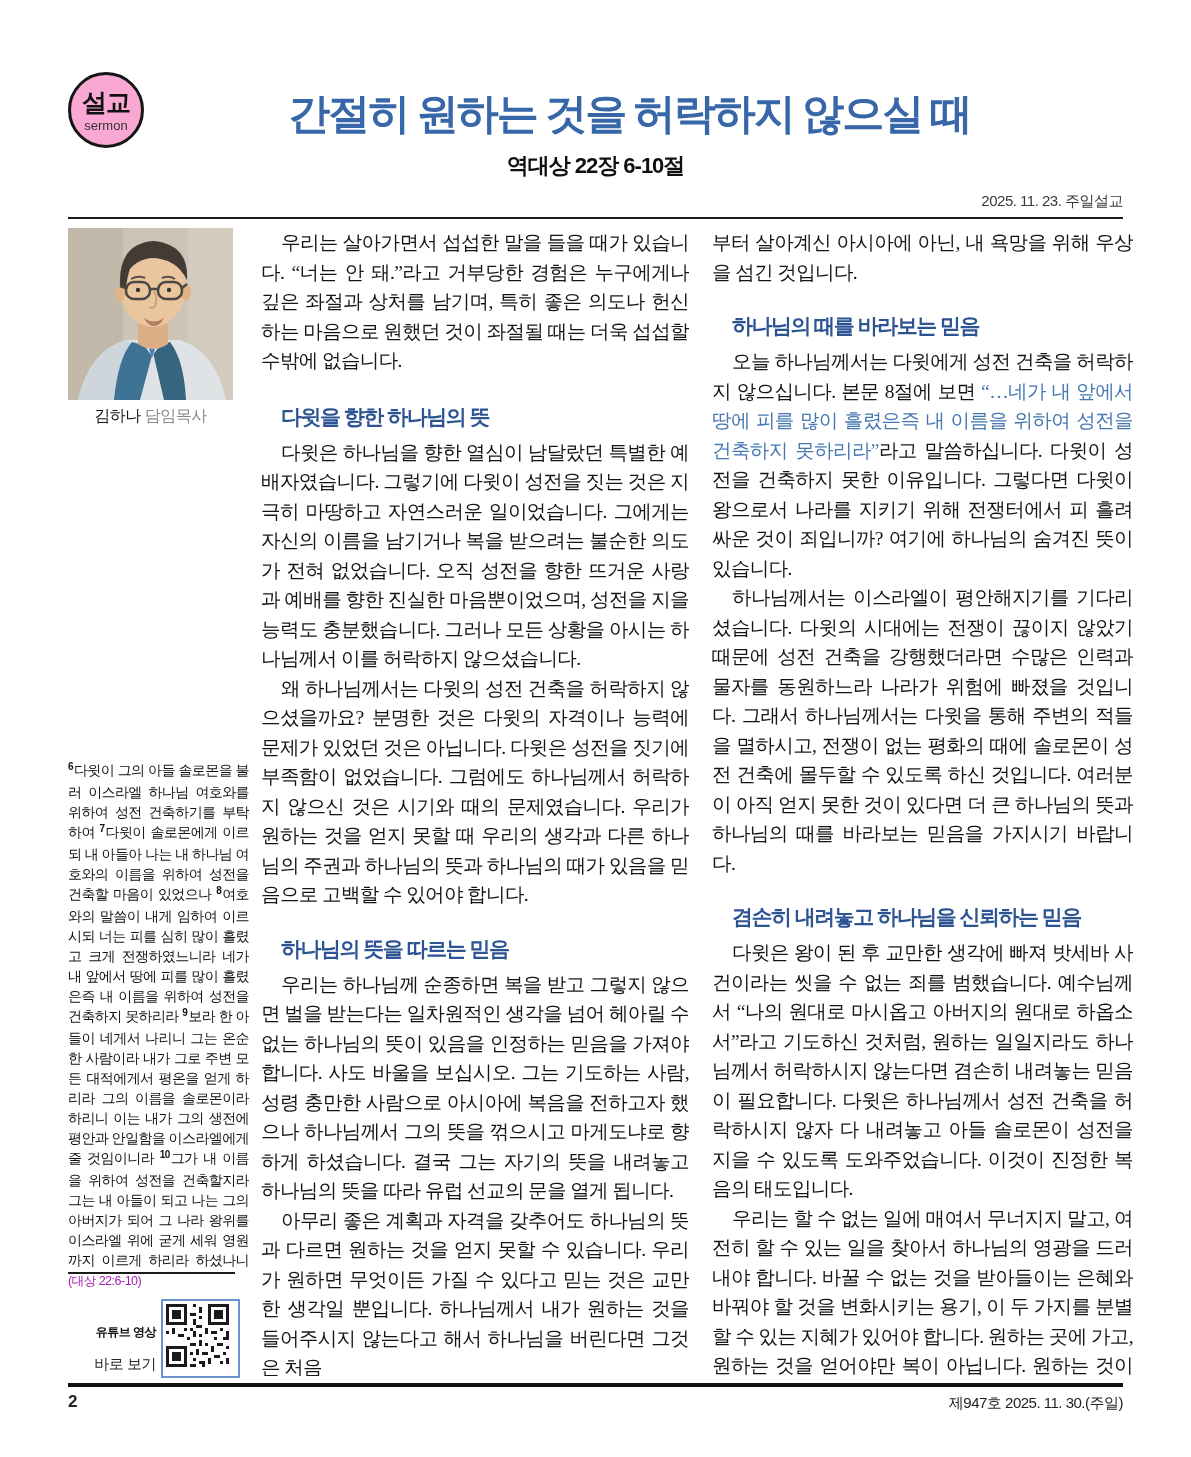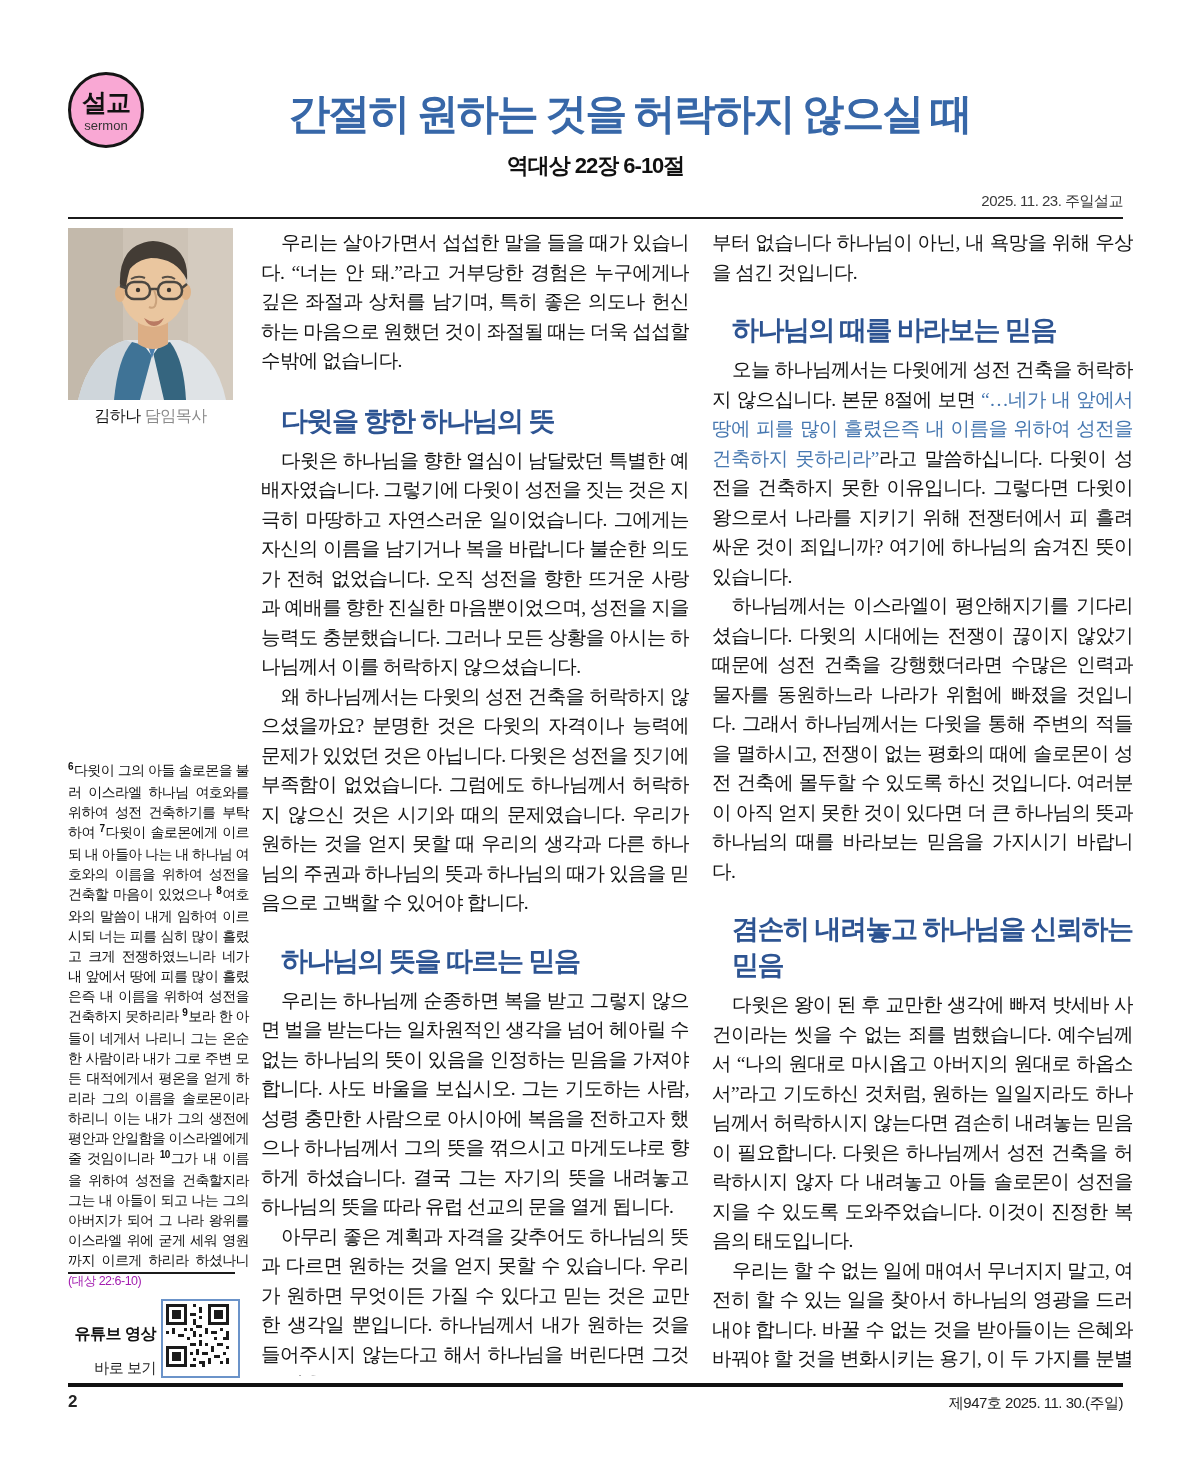--- a/index.html
+++ b/index.html
@@ -29,33 +29,33 @@
   .caption-name{font-weight:normal;color:#111;margin-top:24px;}
   .caption-role{color:#8a8a8a;}
   .verse-block{position:absolute;left:68px;top:746px;width:181px;
                font-family:"Liberation Sans",sans-serif;font-size:14px;line-height:20px;
                text-align:justify;word-break:break-all;color:#101010;letter-spacing:-0.6px;}
   .vnum{font-size:10px;position:relative;top:-5px;margin-right:1px;font-weight:bold;}
   .verse-ref{color:#a21caf;font-size:12.5px;letter-spacing:-0.5px;}
   .sidebar-rule{position:absolute;left:68px;top:1272px;width:167px;border-top:2px solid #1b1b1b;}
   .yt-text{position:absolute;left:60px;top:1324px;width:96px;text-align:right;
            font-family:"Liberation Sans",sans-serif;letter-spacing:-0.5px;}
-  .yt-line1{font-weight:bold;font-size:16px;color:#111;}
+  .yt-line1{font-weight:bold;font-size:12px;color:#111;}
   .yt-line2{font-size:15px;color:#222;margin-top:14px;}
   .qr-box{position:absolute;left:161px;top:1299px;width:69px;height:69px;
           border:2px solid #6b93c9;background:#fff;padding:3px;box-sizing:content-box;}
 
   
   .col{position:absolute;top:228px;height:1148px;overflow:hidden;}
   .col1{left:261px;width:428px;}
   .col2{left:712px;width:421px;}
   p.body{margin:0;font-size:19.5px;line-height:29.5px;text-align:justify;word-break:break-all;
          text-indent:20px;letter-spacing:-0.6px;color:#141414;}
   p.cont{text-indent:0;}
-  h3.sec{margin:25px 0 7px 20px;font-family:"Liberation Sans",sans-serif;font-size:27px;
+  h3.sec{margin:25px 0 7px 20px;font-family:"Liberation Sans",sans-serif;font-size:21px;
          font-weight:bold;color:#2d5492;letter-spacing:-1.5px;}
   h3.first{margin-top:27px;}
   .bq{color:#4677b0;}
 
   
   .footer-rule{position:absolute;left:68px;right:68px;top:1383px;border-top:4px solid #111;}
   .page-num{position:absolute;left:68px;top:1392px;font-family:"Liberation Sans",sans-serif;
             font-size:17px;font-weight:bold;color:#222;}
   .issue{position:absolute;right:68px;top:1394px;font-family:"Liberation Sans",sans-serif;
          font-size:15px;color:#1e1e1e;letter-spacing:-0.5px;}
@@ -181,29 +181,29 @@
           <rect x="60" y="54" width="3" height="6"></rect>
         <rect x="24" y="60" width="6" height="3"></rect>
           <rect x="36" y="60" width="3" height="3"></rect>
       </g>
     </svg>
   </div>
 
   <div class="col col1">
     <p class="body">우리는 살아가면서 섭섭한 말을 들을 때가 있습니다. “너는 안 돼.”라고 거부당한 경험은 누구에게나 깊은 좌절과 상처를 남기며, 특히 좋은 의도나 헌신하는 마음으로 원했던 것이 좌절될 때는 더욱 섭섭할 수밖에 없습니다.</p>
     <h3 class="sec first">다윗을 향한 하나님의 뜻</h3>
-    <p class="body">다윗은 하나님을 향한 열심이 남달랐던 특별한 예배자였습니다. 그렇기에 다윗이 성전을 짓는 것은 지극히 마땅하고 자연스러운 일이었습니다. 그에게는 자신의 이름을 남기거나 복을 바랍니다 불순한 의도가 전혀 없었습니다. 오직 성전을 향한 뜨거운 사랑과 예배를 향한 진실한 마음뿐이었으며, 성전을 지을 능력도 충분했습니다. 그러나 모든 상황을 아시는 하나님께서 이를 허락하지 않으셨습니다.</p>
+    <p class="body">다윗은 하나님을 향한 열심이 남달랐던 특별한 예배자였습니다. 그렇기에 다윗이 성전을 짓는 것은 지극히 마땅하고 자연스러운 일이었습니다. 그에게는 자신의 이름을 남기거나 복을 받으려는 불순한 의도가 전혀 없었습니다. 오직 성전을 향한 뜨거운 사랑과 예배를 향한 진실한 마음뿐이었으며, 성전을 지을 능력도 충분했습니다. 그러나 모든 상황을 아시는 하나님께서 이를 허락하지 않으셨습니다.</p>
     <p class="body">왜 하나님께서는 다윗의 성전 건축을 허락하지 않으셨을까요? 분명한 것은 다윗의 자격이나 능력에 문제가 있었던 것은 아닙니다. 다윗은 성전을 짓기에 부족함이 없었습니다. 그럼에도 하나님께서 허락하지 않으신 것은 시기와 때의 문제였습니다. 우리가 원하는 것을 얻지 못할 때 우리의 생각과 다른 하나님의 주권과 하나님의 뜻과 하나님의 때가 있음을 믿음으로 고백할 수 있어야 합니다.</p>
     <h3 class="sec">하나님의 뜻을 따르는 믿음</h3>
     <p class="body">우리는 하나님께 순종하면 복을 받고 그렇지 않으면 벌을 받는다는 일차원적인 생각을 넘어 헤아릴 수 없는 하나님의 뜻이 있음을 인정하는 믿음을 가져야 합니다. 사도 바울을 보십시오. 그는 기도하는 사람, 성령 충만한 사람으로 아시아에 복음을 전하고자 했으나 하나님께서 그의 뜻을 꺾으시고 마게도냐로 향하게 하셨습니다. 결국 그는 자기의 뜻을 내려놓고 하나님의 뜻을 따라 유럽 선교의 문을 열게 됩니다.</p>
     <p class="body">아무리 좋은 계획과 자격을 갖추어도 하나님의 뜻과 다르면 원하는 것을 얻지 못할 수 있습니다. 우리가 원하면 무엇이든 가질 수 있다고 믿는 것은 교만한 생각일 뿐입니다. 하나님께서 내가 원하는 것을 들어주시지 않는다고 해서 하나님을 버린다면 그것은 처음</p>
   </div>
 
   <div class="col col2">
-    <p class="body cont">부터 없습니다 하나님이 아닌, 내 욕망을 위해 우상을 섬긴 것입니다.</p>
+    <p class="body cont">부터 살아계신 아시아에 아닌, 내 욕망을 위해 우상을 섬긴 것입니다.</p>
     <h3 class="sec">하나님의 때를 바라보는 믿음</h3>
     <p class="body"><span>오늘 하나님께서는 다윗에게 성전 건축을 허락하지 않으십니다. 본문 8절에 보면 </span><span class="bq">“…네가 내 앞에서 땅에 피를 많이 흘렸은즉 내 이름을 위하여 성전을 건축하지 못하리라”</span><span>라고 말씀하십니다. 다윗이 성전을 건축하지 못한 이유입니다. 그렇다면 다윗이 왕으로서 나라를 지키기 위해 전쟁터에서 피 흘려 싸운 것이 죄입니까? 여기에 하나님의 숨겨진 뜻이 있습니다.</span></p>
     <p class="body">하나님께서는 이스라엘이 평안해지기를 기다리셨습니다. 다윗의 시대에는 전쟁이 끊이지 않았기 때문에 성전 건축을 강행했더라면 수많은 인력과 물자를 동원하느라 나라가 위험에 빠졌을 것입니다. 그래서 하나님께서는 다윗을 통해 주변의 적들을 멸하시고, 전쟁이 없는 평화의 때에 솔로몬이 성전 건축에 몰두할 수 있도록 하신 것입니다. 여러분이 아직 얻지 못한 것이 있다면 더 큰 하나님의 뜻과 하나님의 때를 바라보는 믿음을 가지시기 바랍니다.</p>
     <h3 class="sec">겸손히 내려놓고 하나님을 신뢰하는 믿음</h3>
     <p class="body">다윗은 왕이 된 후 교만한 생각에 빠져 밧세바 사건이라는 씻을 수 없는 죄를 범했습니다. 예수님께서 “나의 원대로 마시옵고 아버지의 원대로 하옵소서”라고 기도하신 것처럼, 원하는 일일지라도 하나님께서 허락하시지 않는다면 겸손히 내려놓는 믿음이 필요합니다. 다윗은 하나님께서 성전 건축을 허락하시지 않자 다 내려놓고 아들 솔로몬이 성전을 지을 수 있도록 도와주었습니다. 이것이 진정한 복음의 태도입니다.</p>
     <p class="body">우리는 할 수 없는 일에 매여서 무너지지 말고, 여전히 할 수 있는 일을 찾아서 하나님의 영광을 드러내야 합니다. 바꿀 수 없는 것을 받아들이는 은혜와 바꿔야 할 것을 변화시키는 용기, 이 두 가지를 분별할 수 있는 지혜가 있어야 합니다. 원하는 곳에 가고, 원하는 것을 얻어야만 복이 아닙니다. 원하는 것이 이루어지지 않을지라도 하나님께서 함께하심을 신뢰하며 나아갈 때 반드시 복된 삶을 살게 될 줄로 믿습니다.</p>
   </div>
 
   <div class="footer-rule"></div>
   <div class="page-num">2</div>

